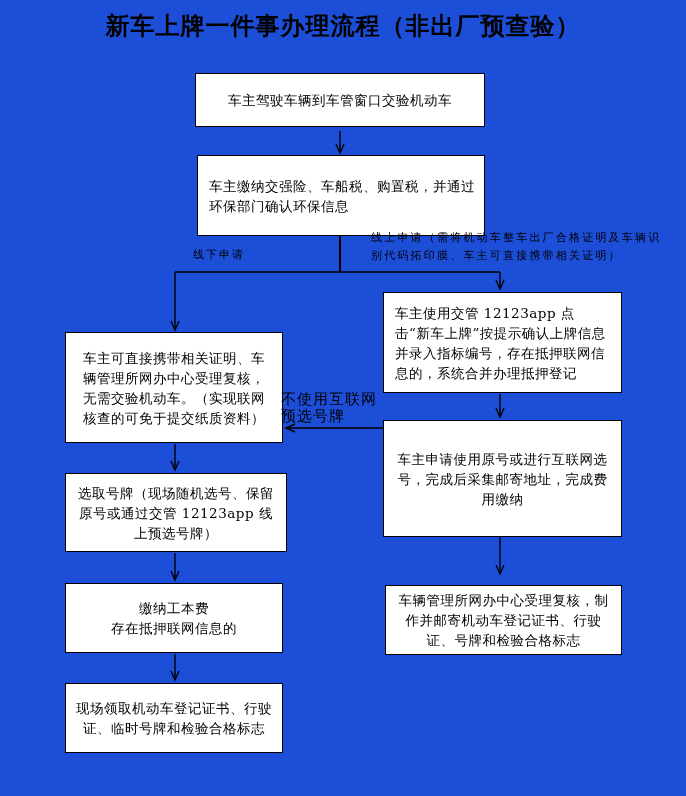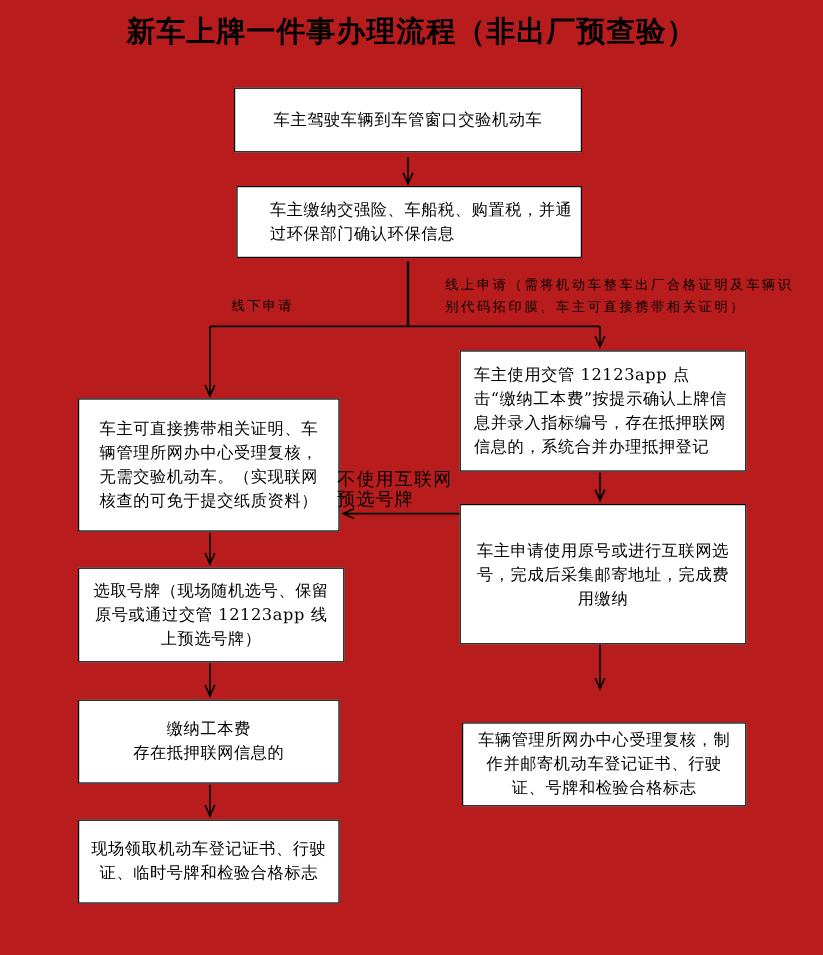--- a/index.html
+++ b/index.html
@@ -1,21 +1,21 @@
 <!DOCTYPE html>
 <html><head>
 <meta charset="utf-8">
 <style>
   html,body{margin:0;padding:0;background:#ffffff;}
   body{
     width:686px;height:796px;
     font-family:"DejaVu Serif","Liberation Serif",serif;
     color:#000;
   }
-  .page{position:relative;width:686px;height:796px;overflow:hidden;background:#b91c1c;}
+  .page{position:relative;width:686px;height:796px;overflow:hidden;background:#1d4ed8;}
   .title{
     position:absolute;left:0;top:10px;width:100%;margin:0;
     text-align:center;font-size:24px;font-weight:bold;letter-spacing:1px;
   }
   svg.connectors{position:absolute;left:0;top:0;}
   .node{
     position:absolute;box-sizing:border-box;
     border:1.5px solid #000;background:#fff;
     display:flex;align-items:center;
     font-size:13.5px;line-height:20px;letter-spacing:0.5px;
@@ -89,21 +89,21 @@
     <g>
       <line x1="175" y1="654" x2="175" y2="679"></line>
       <polyline points="171,671 175,680 179,671"></polyline>
     </g>
   </svg>
 
   <div class="node" style="left:195px;top:73px;width:290px;height:54px;">
     <span>车主驾驶车辆到车管窗口交验机动车</span>
   </div>
 
-  <div class="node align-left" style="left:197px;top:155px;width:288px;height:60px;padding:4px 4px 4px 27px;">
+  <div class="node align-left" style="left:197px;top:155px;width:288px;height:81px;padding:4px 4px 4px 11px;">
     <span>车主缴纳交强险、车船税、购置税，并通过环保部门确认环保信息</span>
   </div>
 
   <div class="node" style="left:65px;top:332px;width:218px;height:111px;padding:4px 11px;">
     <span>车主可直接携带相关证明、车辆管理所网办中心受理复核，无需交验机动车。（实现联网核查的可免于提交纸质资料）</span>
   </div>
 
   <div class="node" style="left:65px;top:473px;width:222px;height:79px;padding:4px 11px;">
     <span>选取号牌（现场随机选号、保留原号或通过交管 12123app 线上预选号牌）</span>
   </div>
@@ -111,28 +111,28 @@
   <div class="node" style="left:65px;top:583px;width:218px;height:70px;">
     <span class="pre">缴纳工本费
 存在抵押联网信息的</span>
   </div>
 
   <div class="node" style="left:65px;top:683px;width:218px;height:70px;padding:4px 5px;">
     <span>现场领取机动车登记证书、行驶证、临时号牌和检验合格标志</span>
   </div>
 
   <div class="node align-left" style="left:383px;top:292px;width:239px;height:101px;padding:4px 11px;">
-    <span>车主使用交管 12123app 点击“缴纳工本费”按提示确认上牌信息并录入指标编号，存在抵押联网信息的，系统合并办理抵押登记</span>
+    <span>车主使用交管 12123app 点击“新车上牌”按提示确认上牌信息并录入指标编号，存在抵押联网信息的，系统合并办理抵押登记</span>
   </div>
 
   <div class="node" style="left:383px;top:420px;width:239px;height:117px;padding:16px 12px;">
     <span>车主申请使用原号或进行互联网选号，完成后采集邮寄地址，完成费用缴纳</span>
   </div>
 
-  <div class="node" style="left:385px;top:602px;width:237px;height:70px;padding:4px 11px;">
+  <div class="node" style="left:385px;top:585px;width:237px;height:70px;padding:4px 11px;">
     <span>车辆管理所网办中心受理复核，制作并邮寄机动车登记证书、行驶证、号牌和检验合格标志</span>
   </div>
 
   <div class="flow-label" style="left:193px;top:246px;">线下申请</div>
 
   <div class="flow-label" style="left:371px;top:229px;width:298px;letter-spacing:2.2px;">线上申请（需将机动车整车出厂合格证明及车辆识别代码拓印膜、车主可直接携带相关证明）</div>
 
   <div class="flow-label small" style="left:281px;top:391px;width:100px;">不使用互联网
 预选号牌</div>
 

